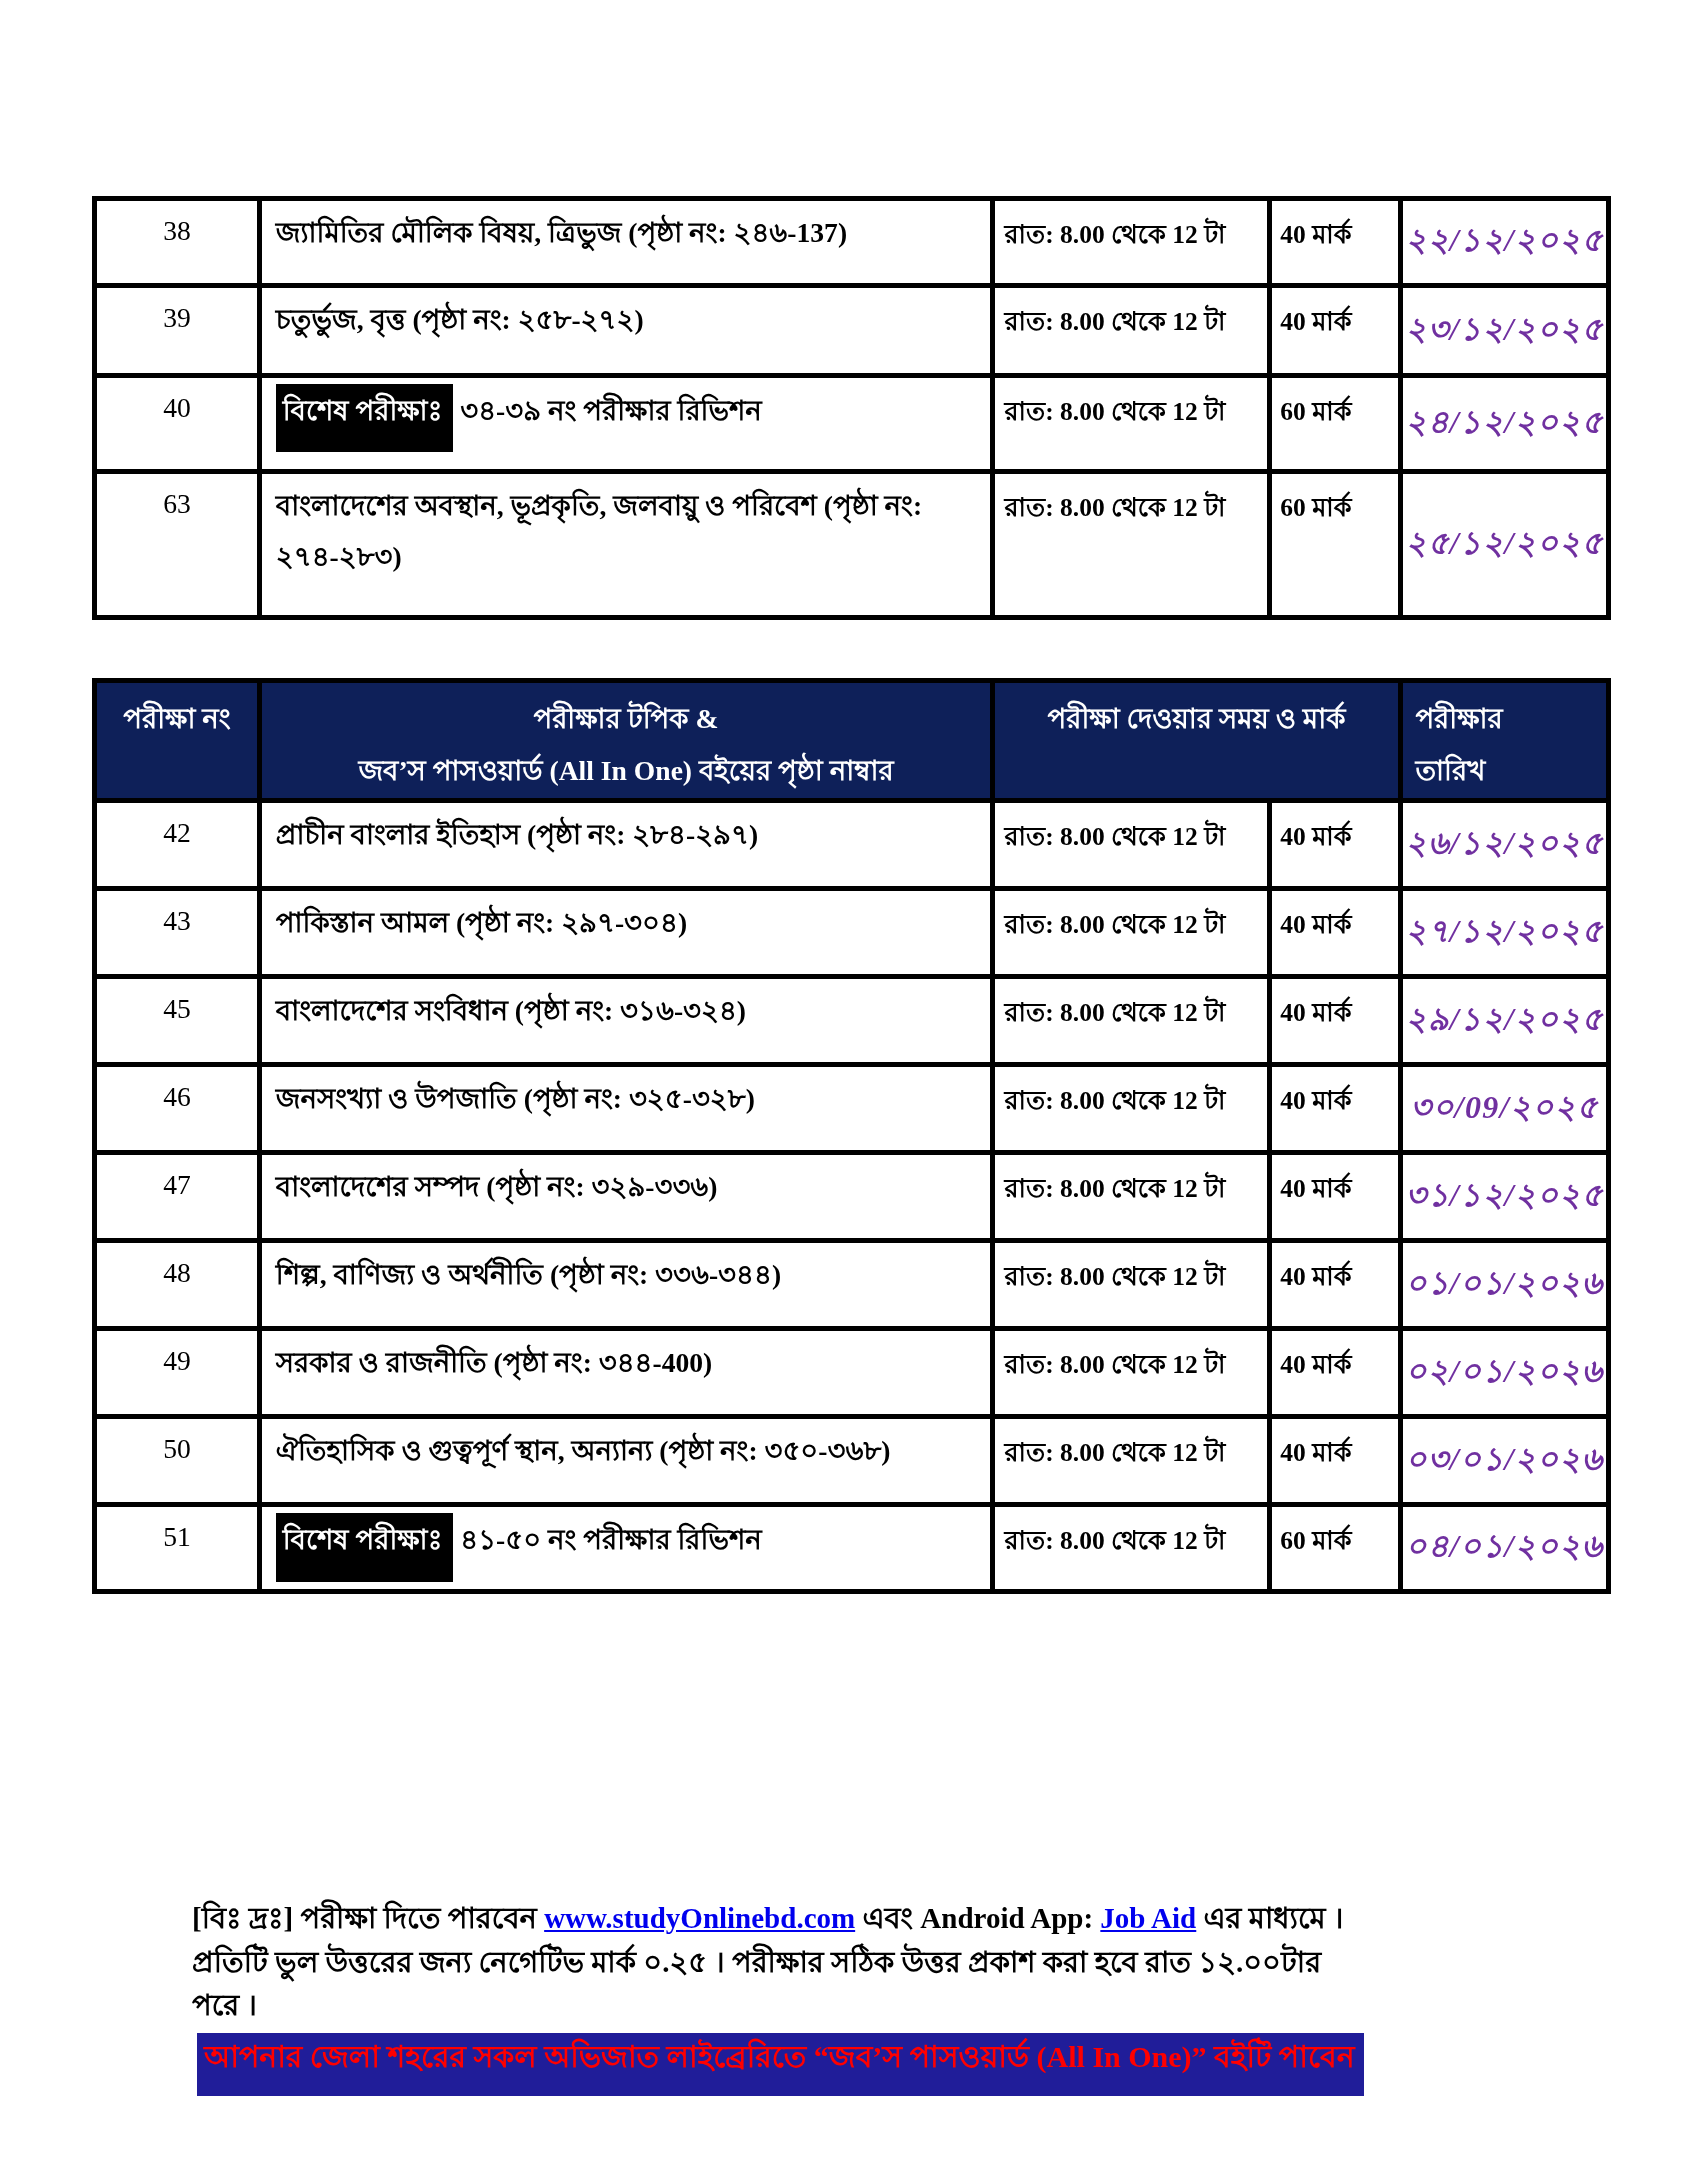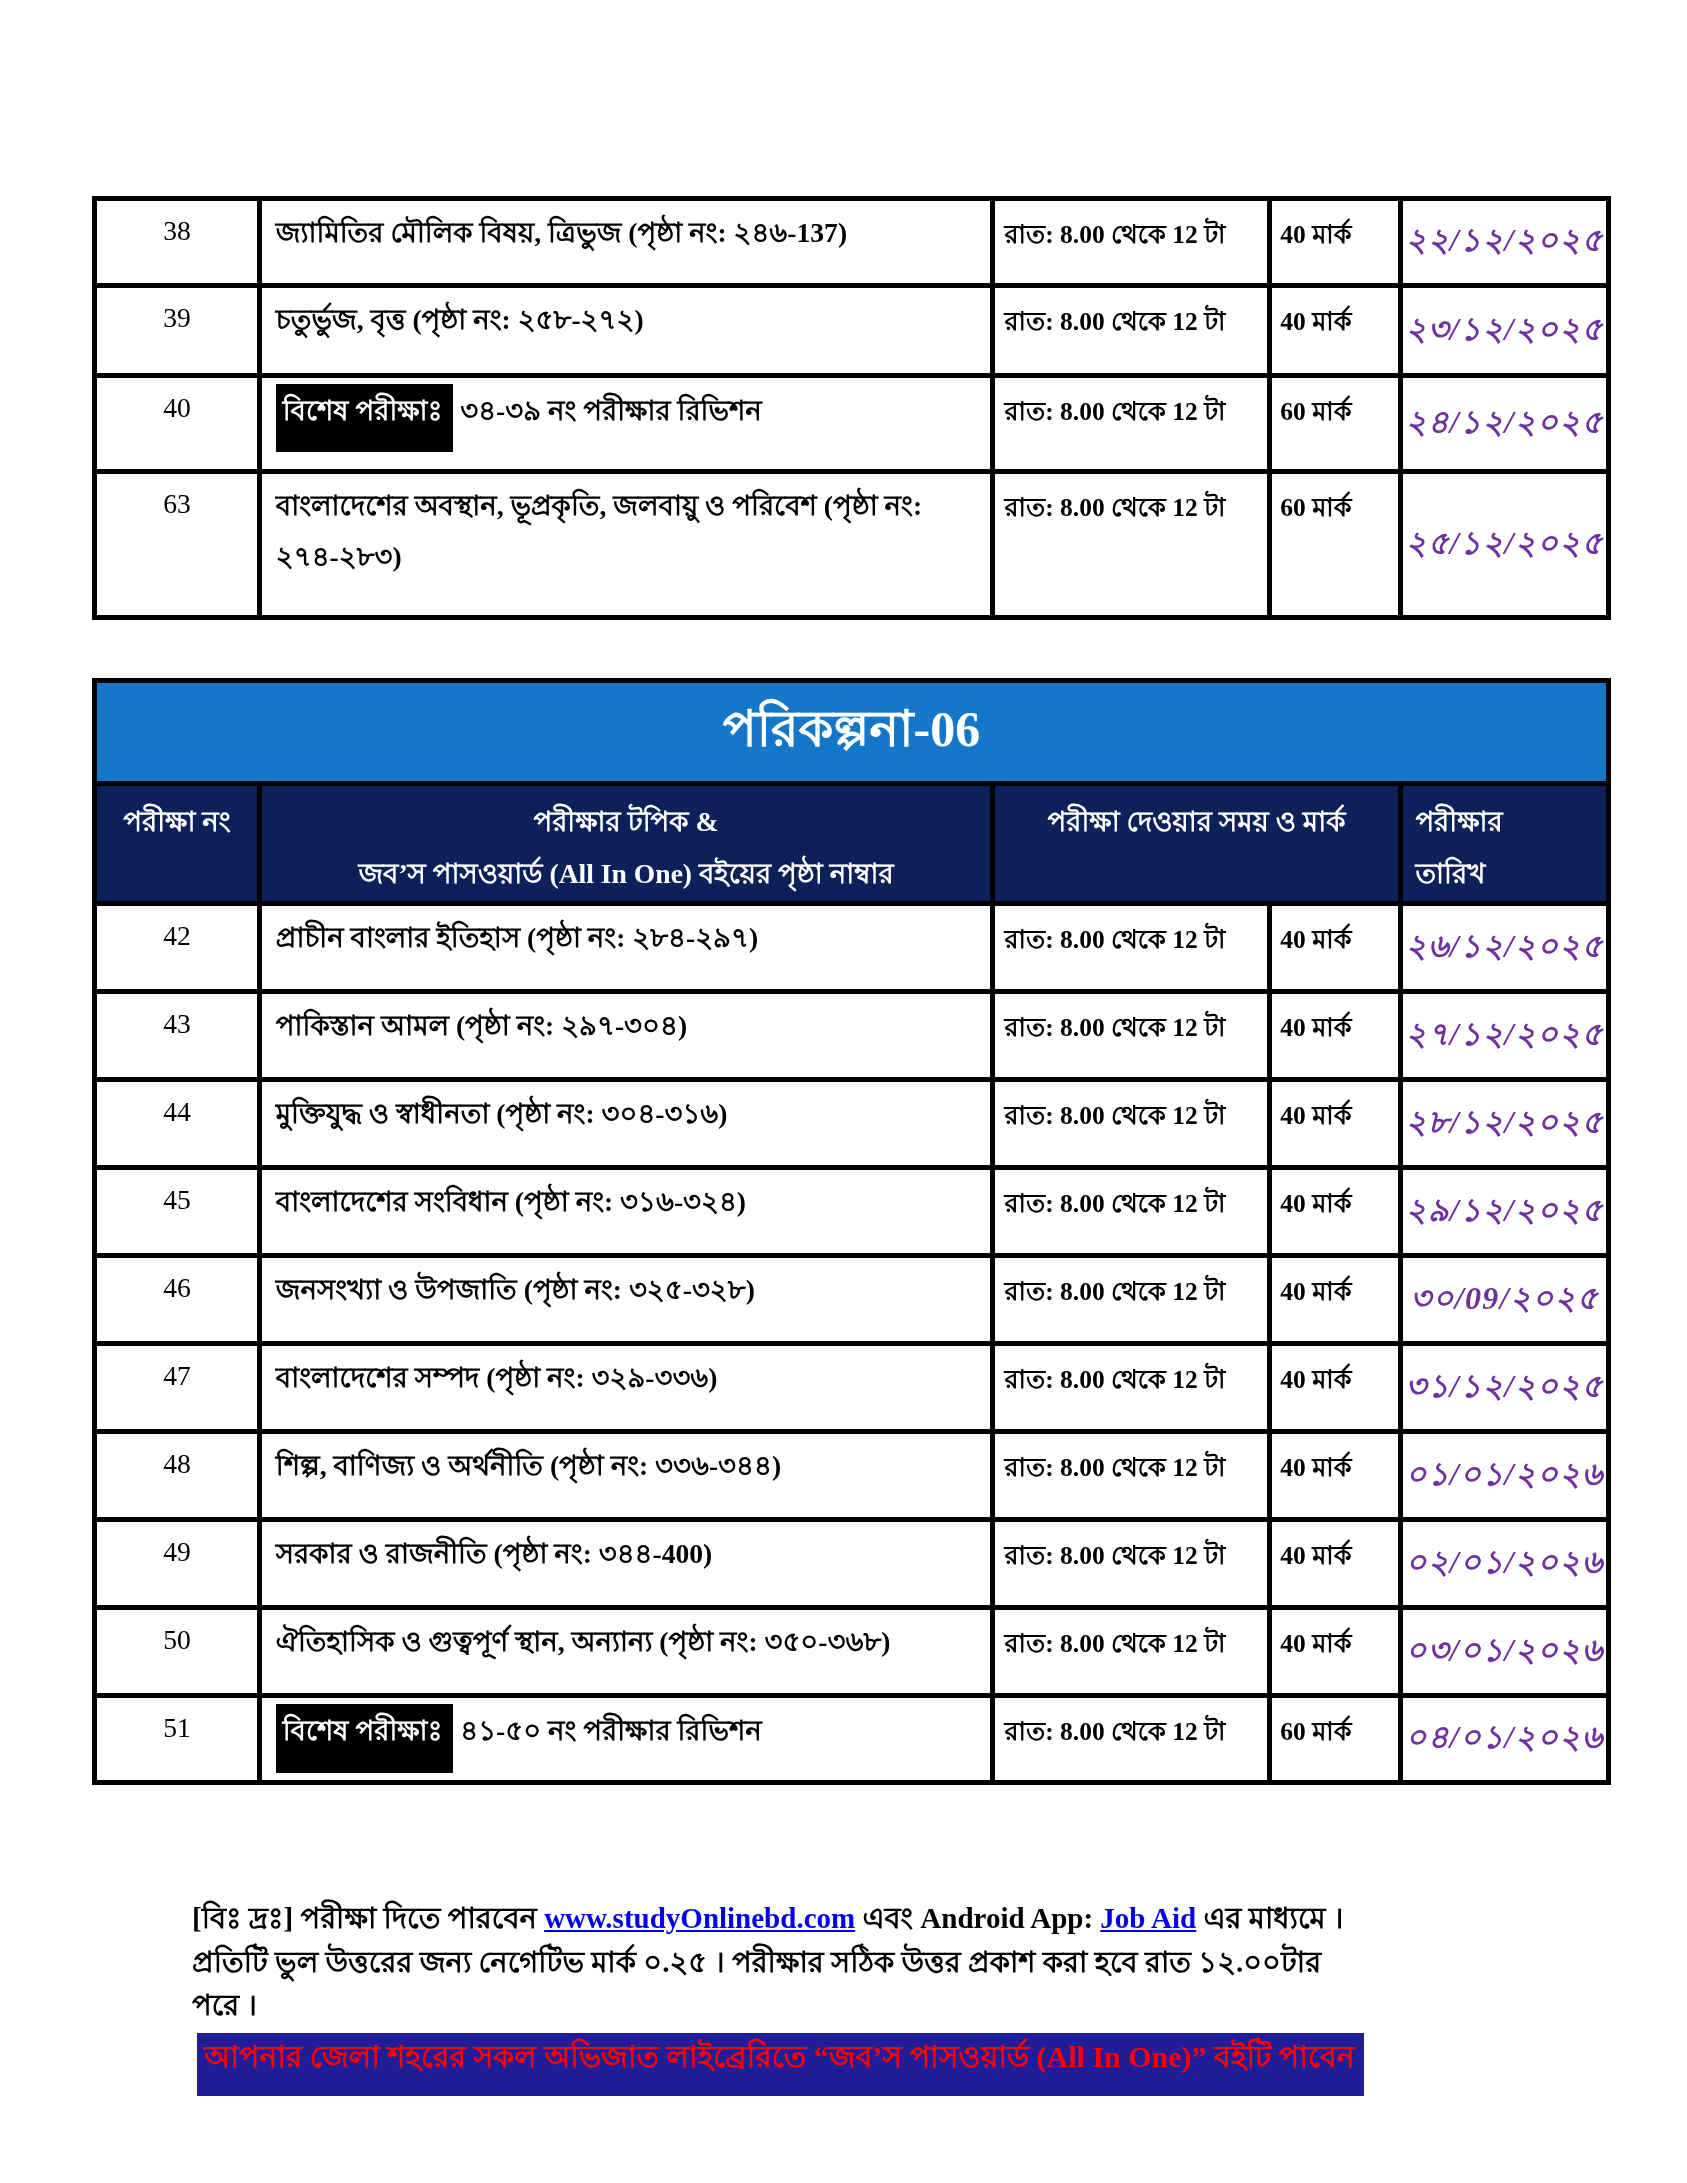--- a/index.html
+++ b/index.html
@@ -87,23 +87,20 @@
 
   <table id="table2">
     <colgroup>
       <col style="width:165px">
         <col style="width:733px">
         <col style="width:277px">
         <col style="width:131px">
         <col style="width:208px">
     </colgroup>
     <tbody>
-      <tr>
-        <td class="plan-cell" colspan="5">পরিকল্পনা-06</td>
-      </tr>
       <tr style="height:102px">
         <th class="head-cell head-no">পরীক্ষা নং</th>
         <th class="head-cell head-topic">
           <div>পরীক্ষার টপিক &amp;</div>
           <div>জব’স পাসওয়ার্ড (All In One) বইয়ের পৃষ্ঠা নাম্বার</div>
         </th>
         <th class="head-cell head-time" colspan="2">পরীক্ষা দেওয়ার সময় ও মার্ক</th>
         <th class="head-cell head-date">
           <div>পরীক্ষার</div>
           <div>তারিখ</div>
@@ -115,27 +112,20 @@
           <td class="cell-time">রাত: 8.00 থেকে 12 টা</td>
           <td class="cell-marks">40 মার্ক</td>
           <td class="cell-date">২৬/১২/২০২৫</td>
         </tr>
         <tr class="body-row" style="height: 88px;">
           <td class="cell-no">43</td>
           <td class="cell-topic"><span>পাকিস্তান আমল (পৃষ্ঠা নং: ২৯৭-৩০৪)</span></td>
           <td class="cell-time">রাত: 8.00 থেকে 12 টা</td>
           <td class="cell-marks">40 মার্ক</td>
           <td class="cell-date">২৭/১২/২০২৫</td>
-        </tr>
-        <tr class="body-row" style="height: 88px;">
-          <td class="cell-no">44</td>
-          <td class="cell-topic"><span>মুক্তিযুদ্ধ ও স্বাধীনতা (পৃষ্ঠা নং: ৩০৪-৩১৬)</span></td>
-          <td class="cell-time">রাত: 8.00 থেকে 12 টা</td>
-          <td class="cell-marks">40 মার্ক</td>
-          <td class="cell-date">২৮/১২/২০২৫</td>
         </tr>
         <tr class="body-row" style="height: 88px;">
           <td class="cell-no">45</td>
           <td class="cell-topic"><span>বাংলাদেশের সংবিধান (পৃষ্ঠা নং: ৩১৬-৩২৪)</span></td>
           <td class="cell-time">রাত: 8.00 থেকে 12 টা</td>
           <td class="cell-marks">40 মার্ক</td>
           <td class="cell-date">২৯/১২/২০২৫</td>
         </tr>
         <tr class="body-row" style="height: 88px;">
           <td class="cell-no">46</td>

